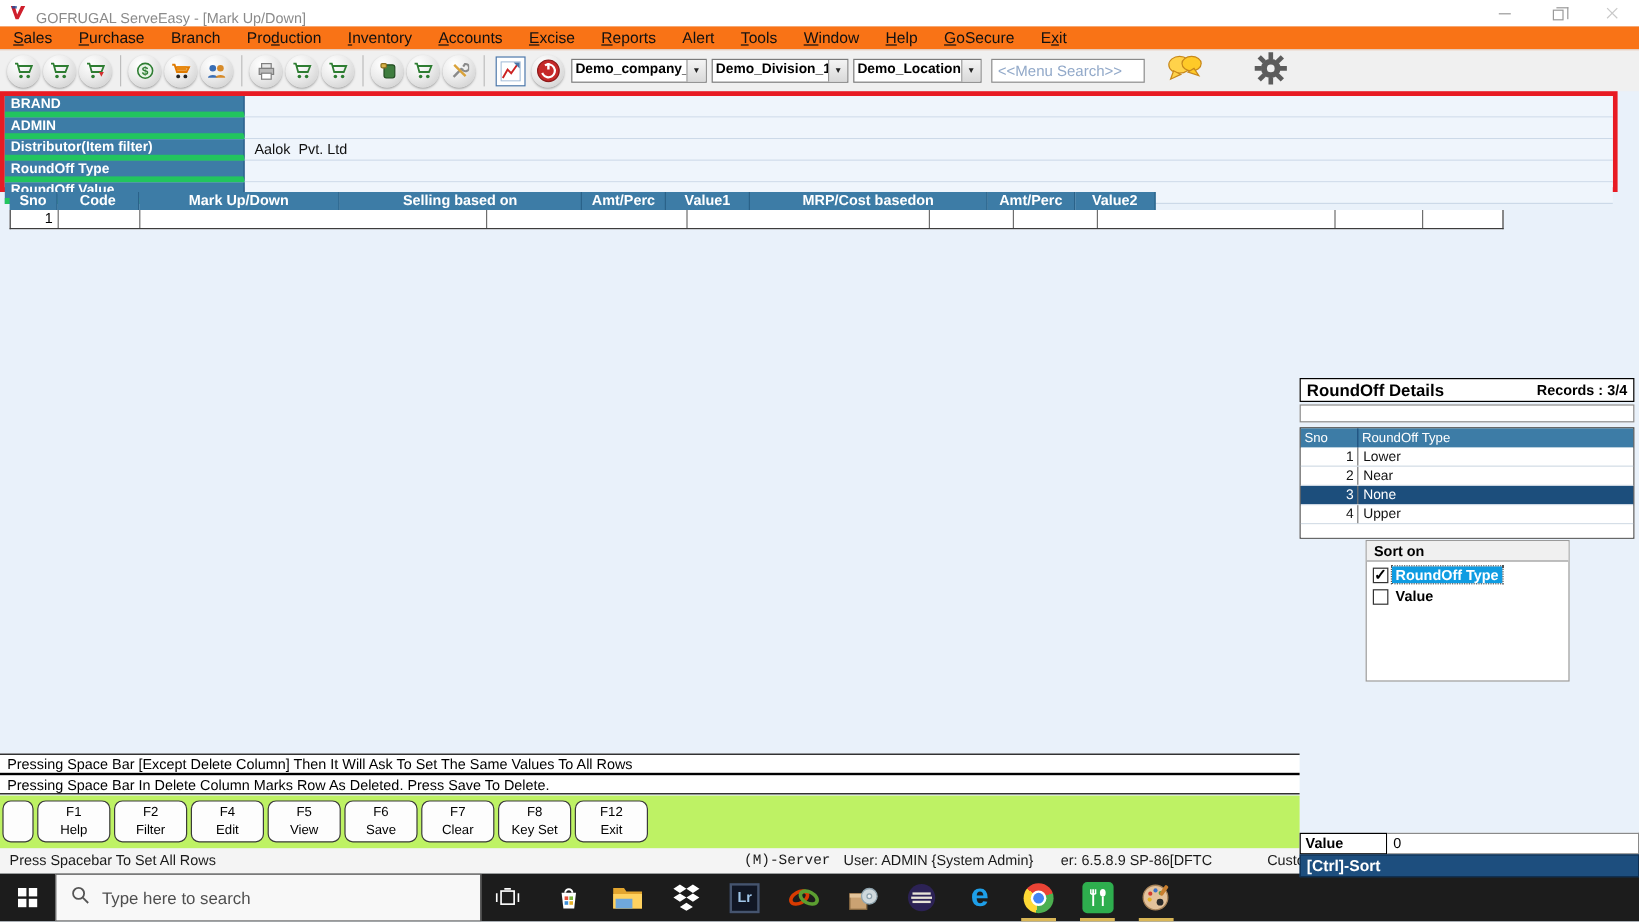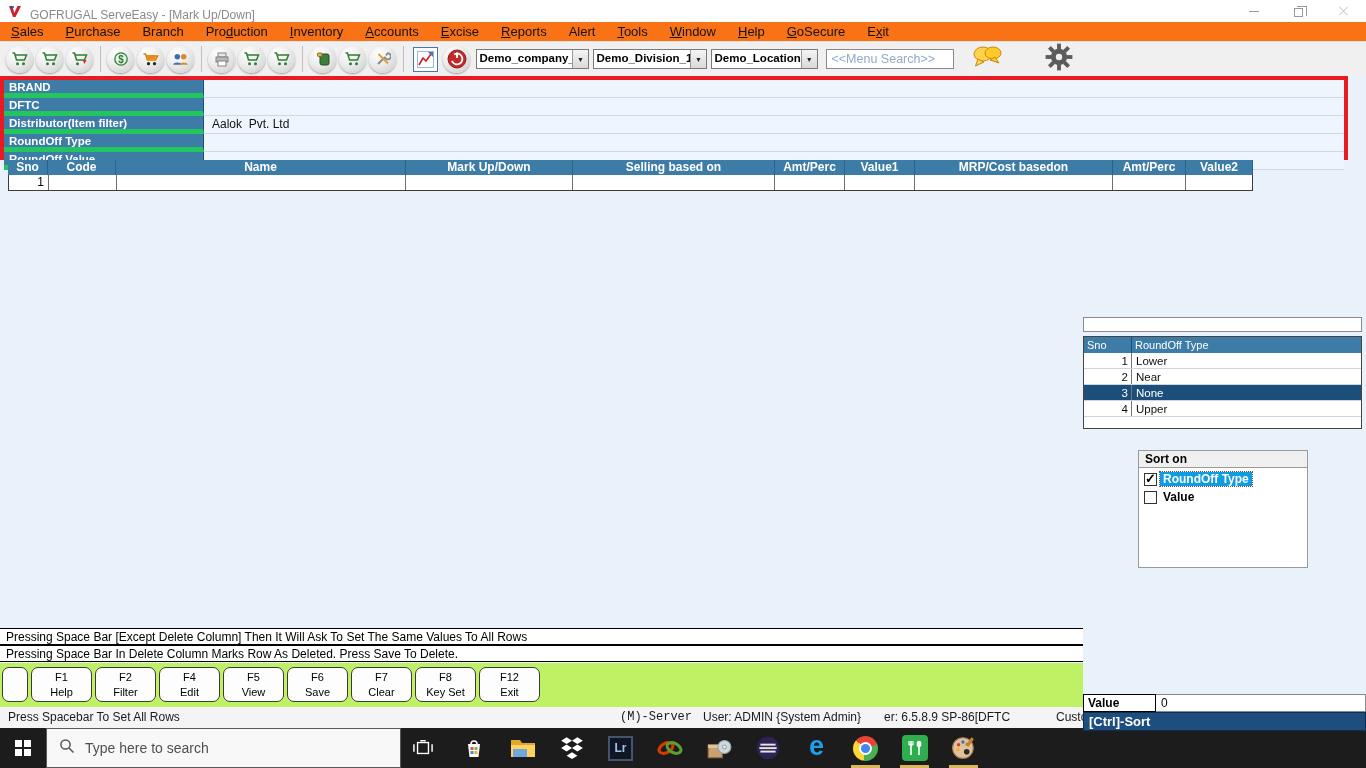--- a/index.html
+++ b/index.html
@@ -306,42 +306,41 @@
       </svg>
   </span>
 </div>
 
 <div class="filter-form">
   <div class="ff-row">
     <div class="ff-label">BRAND</div>
     <div class="ff-value"></div>
   </div>
   <div class="ff-row">
-    <div class="ff-label">DFTC</div>
+    <div class="ff-label">ADMIN</div>
     <div class="ff-value"></div>
   </div>
   <div class="ff-row">
     <div class="ff-label">Distributor(Item filter)</div>
     <div class="ff-value">Aalok  Pvt. Ltd</div>
   </div>
   <div class="ff-row">
     <div class="ff-label">RoundOff Type</div>
     <div class="ff-value"></div>
   </div>
   <div class="ff-row">
     <div class="ff-label">RoundOff Value</div>
     <div class="ff-value"></div>
   </div>
 </div>
 
 <div class="grid">
   <div class="g-header">
     <div class="g-hcell" style="width:40px">Sno</div>
     <div class="g-hcell" style="width:68px">Code</div>
-    <div class="g-hcell" style="width:290px">Name</div>
     <div class="g-hcell" style="width:167px">Mark Up/Down</div>
     <div class="g-hcell" style="width:202px">Selling based on</div>
     <div class="g-hcell" style="width:70px">Amt/Perc</div>
     <div class="g-hcell" style="width:70px">Value1</div>
     <div class="g-hcell" style="width:198px">MRP/Cost basedon</div>
     <div class="g-hcell" style="width:73px">Amt/Perc</div>
     <div class="g-hcell" style="width:67px">Value2</div>
   </div>
   <div class="g-row">
     <div class="g-cell" style="width:40px">1</div>
@@ -351,20 +350,24 @@
     <div class="g-cell" style="width:202px"></div>
     <div class="g-cell" style="width:70px"></div>
     <div class="g-cell" style="width:70px"></div>
     <div class="g-cell" style="width:198px"></div>
     <div class="g-cell" style="width:73px"></div>
     <div class="g-cell" style="width:66px"></div>
   </div>
 </div>
 
 <div class="ro-panel">
+  <div class="ro-title">
+    <span class="t">RoundOff Details</span>
+    <span class="r">Records : 3/4</span>
+  </div>
   <div class="ro-search"></div>
   <div class="ro-grid">
     <div class="ro-ghead">
       <span class="ro-ghc sno">Sno</span>
       <span class="ro-ghc type">RoundOff Type</span>
     </div>
     <div class="ro-grow">
       <span class="ro-gc sno">1</span>
       <span class="ro-gc type">Lower</span>
     </div>

